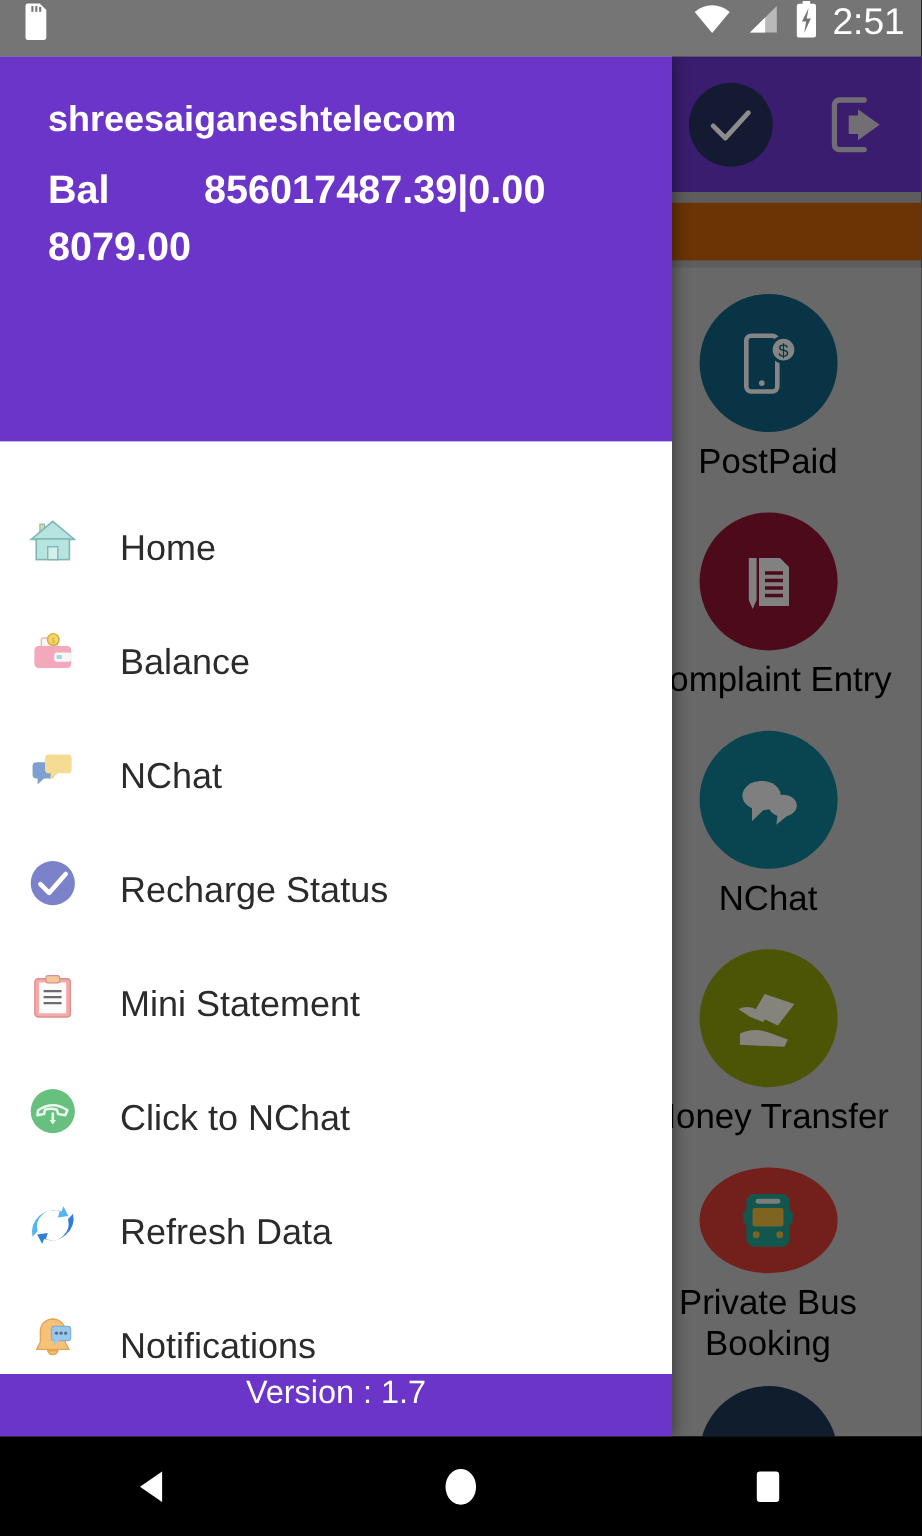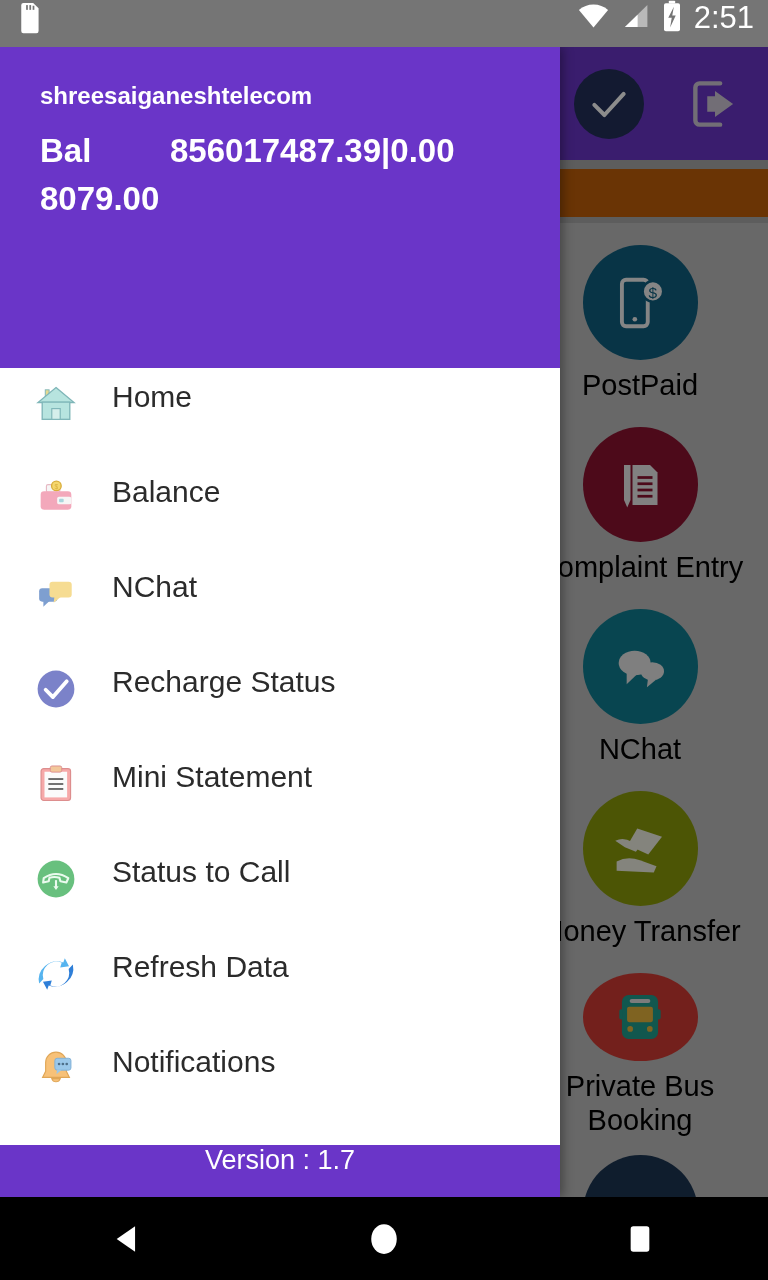--- a/index.html
+++ b/index.html
@@ -151,21 +151,21 @@
   }
   .drawer-header {
     background: #6a35c8;
     box-sizing: border-box;
     padding: 36px 30px 24px 40px;
     color: #fff;
     flex: none;
     height: 321px;
   }
   .acct-name {
-    font-size: 24px;
+    font-size: 30px;
     font-weight: bold;
     line-height: 1.1;
     margin-bottom: 18px;
     white-space: nowrap;
   }
   .bal-row {
     display: flex;
     align-items: flex-end;
     font-weight: bold;
     font-size: 33px;
@@ -181,23 +181,23 @@
   }
 
   .drawer-list {
     flex: 1;
     background: #fff;
     padding-top: 12px;
     overflow: hidden;
   }
   .drawer-item {
     display: flex;
-    align-items: flex-start;
+    align-items: flex-end;
     height: 95px;
-    padding-left: 32px;
+    padding-left: 20px;
     box-sizing: border-box;
   }
   .item-icon {
     width: 48px; height: 48px;
     flex: none;
     display: flex;
     align-items: center;
     justify-content: center;
     margin-right: 32px;
   }
@@ -430,21 +430,21 @@
 
       <div class="drawer-item">
         <div class="item-icon">
           <svg width="46" height="46" viewBox="0 0 24 24">
             <circle cx="12" cy="12" r="9.6" fill="#68c07e"></circle>
             <path d="M5.6 11.6 q6.4 -4.4 12.8 0 l-1 2.2 -3.1 -0.6 -0.5 -1.8 q-2.6 -0.9 -5.2 0 l-0.4 1.8 -2.9 0.6 Z" fill="none" stroke="#eafaee" stroke-width="1.1" stroke-linejoin="round"></path>
             <line x1="12" y1="12.6" x2="12" y2="16.8" stroke="#eafaee" stroke-width="1.1"></line>
             <polygon points="10.6,15.8 13.4,15.8 12,17.8" fill="#eafaee"></polygon>
           </svg>
         </div>
-        <div class="item-label">Status to Call</div>
+        <div class="item-label">Click to NChat</div>
       </div>
 
       <div class="drawer-item">
         <div class="item-icon">
           <svg width="46" height="46" viewBox="0 0 24 24">
             <path d="M5.4 14.6 a7.2 7.2 0 0 1 9.6 -8.6 l-0.8 2.6 4.6 -0.6 -2.2 -4.2 -0.8 2.2 a9.6 9.6 0 0 0 -12.6 11 Z" fill="#56b4ef"></path>
             <path d="M18.6 9.4 a7.2 7.2 0 0 1 -9.6 8.6 l0.8 -2.6 -4.6 0.6 2.2 4.2 0.8 -2.2 a9.6 9.6 0 0 0 12.6 -11 Z" fill="#2f7fd8"></path>
           </svg>
         </div>
         <div class="item-label">Refresh Data</div>

